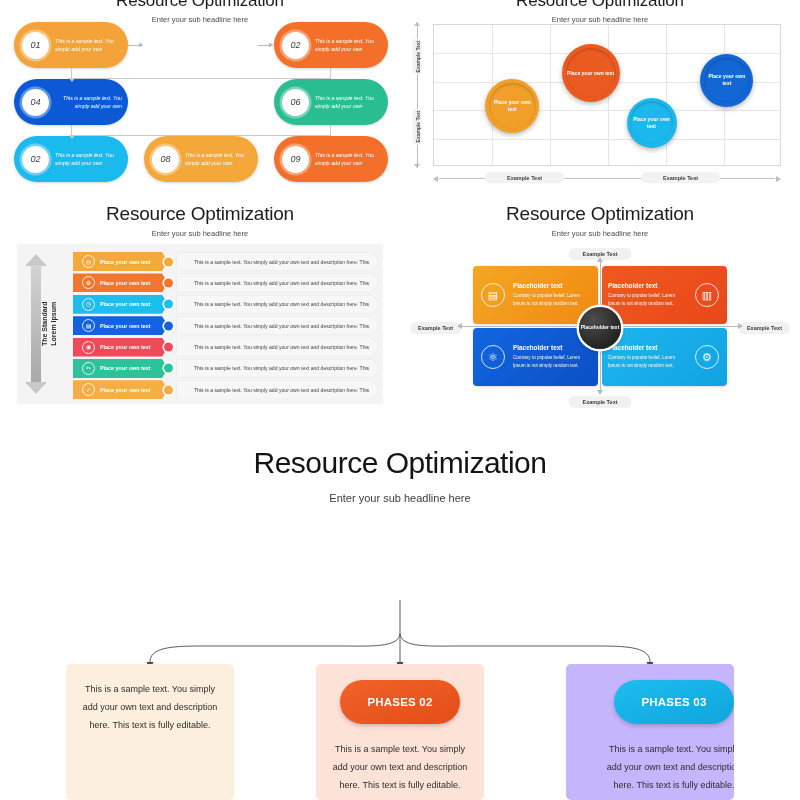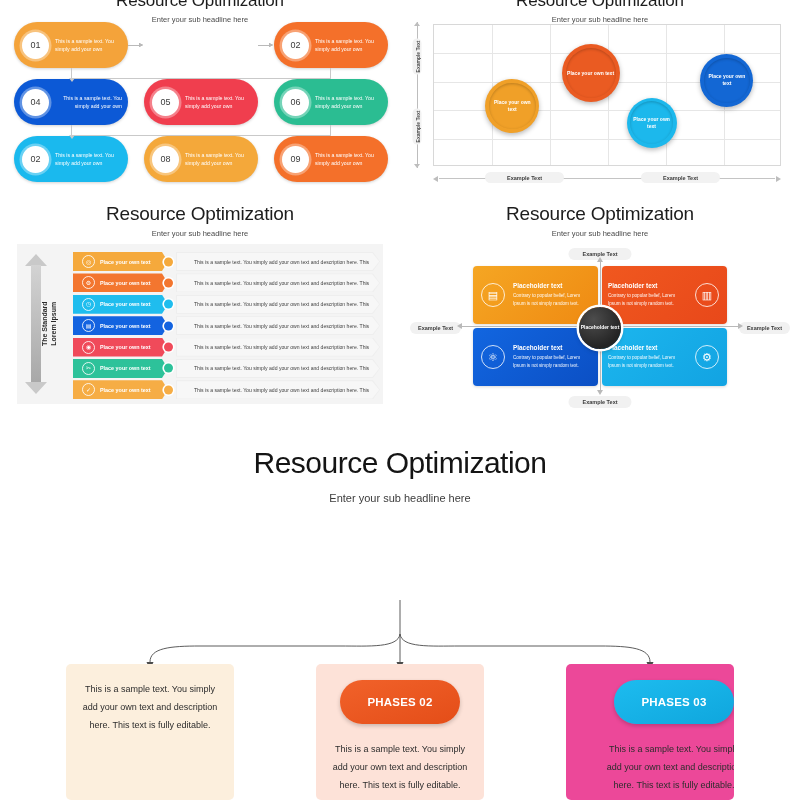--- a/index.html
+++ b/index.html
@@ -37,20 +37,21 @@
     position:absolute; left:14px; top:22px; width:374px; height:160px;
   }
   .pill-row { display:flex; justify-content:space-between; height:46px; }
   .pill-row + .pill-row { margin-top:11px; }
   .pill {
     position:relative;
     width:114px; height:46px;
     border-radius:23px;
     display:flex; align-items:center;
     box-shadow:0 1px 3px rgba(0,0,0,.18);
+    font-style:italic;
   }
   .pill .num {
     width:27px; height:27px; border-radius:50%;
     background:#fff; flex:none; margin-left:8px;
     display:flex; align-items:center; justify-content:center;
     font-size:9px; color:#3b3b3b; font-weight:400;
     box-shadow:0 0 0 2.5px rgba(255,255,255,.35);
   }
   .pill .ptxt {
     margin-left:6px; margin-right:6px;
@@ -288,24 +289,20 @@
             <div class="ptxt">This is a sample text. You simply add your own</div>
           </div>
           <div class="h-conn" style="left: 244px;"></div>
         </div>
         <div class="pill-row">
           <div class="pill" style="background: rgb(12, 89, 214); text-align: right;">
             <div class="num">04</div>
             <div class="ptxt">This is a sample text. You simply add your own</div>
           </div>
           <div class="h-conn" style="left: 114px;"></div>
-          <div class="pill" style="background: rgb(240, 62, 78);">
-            <div class="num">05</div>
-            <div class="ptxt">This is a sample text. You simply add your own</div>
-          </div>
           <div class="h-conn" style="left: 244px;"></div>
           <div class="pill" style="background: rgb(43, 189, 146);">
             <div class="num">06</div>
             <div class="ptxt">This is a sample text. You simply add your own</div>
           </div>
         </div>
         <div class="pill-row">
           <div class="pill" style="background: rgb(26, 185, 238);">
             <div class="num">02</div>
             <div class="ptxt">This is a sample text. You simply add your own</div>
@@ -548,20 +545,20 @@
     </svg>
 
     <div class="phase-wrap" id="phaseWrap">
         <div class="phase-card" style="background: rgb(252, 239, 221);">
           <div class="phase-text">This is a sample text. You simply add your own text and description here. This text is fully editable.</div>
         </div>
         <div class="phase-card" style="background: rgb(253, 226, 216);">
           <div class="phase-pill" style="background:linear-gradient(160deg,#f1622a,#e44d18)">PHASES 02</div>
           <div class="phase-text">This is a sample text. You simply add your own text and description here. This text is fully editable.</div>
         </div>
-        <div class="phase-card" style="background: #ec4899; padding-left: 48px;">
+        <div class="phase-card" style="background: #c4b5fd; padding-left: 48px;">
           <div class="phase-pill" style="background:linear-gradient(160deg,#1dbcef,#0fa6dd)">PHASES 03</div>
           <div class="phase-text">This is a sample text. You simply add your own text and description here. This text is fully editable.</div>
         </div>
       </div>
   </section>
 
 </div>
 
 </body></html>

